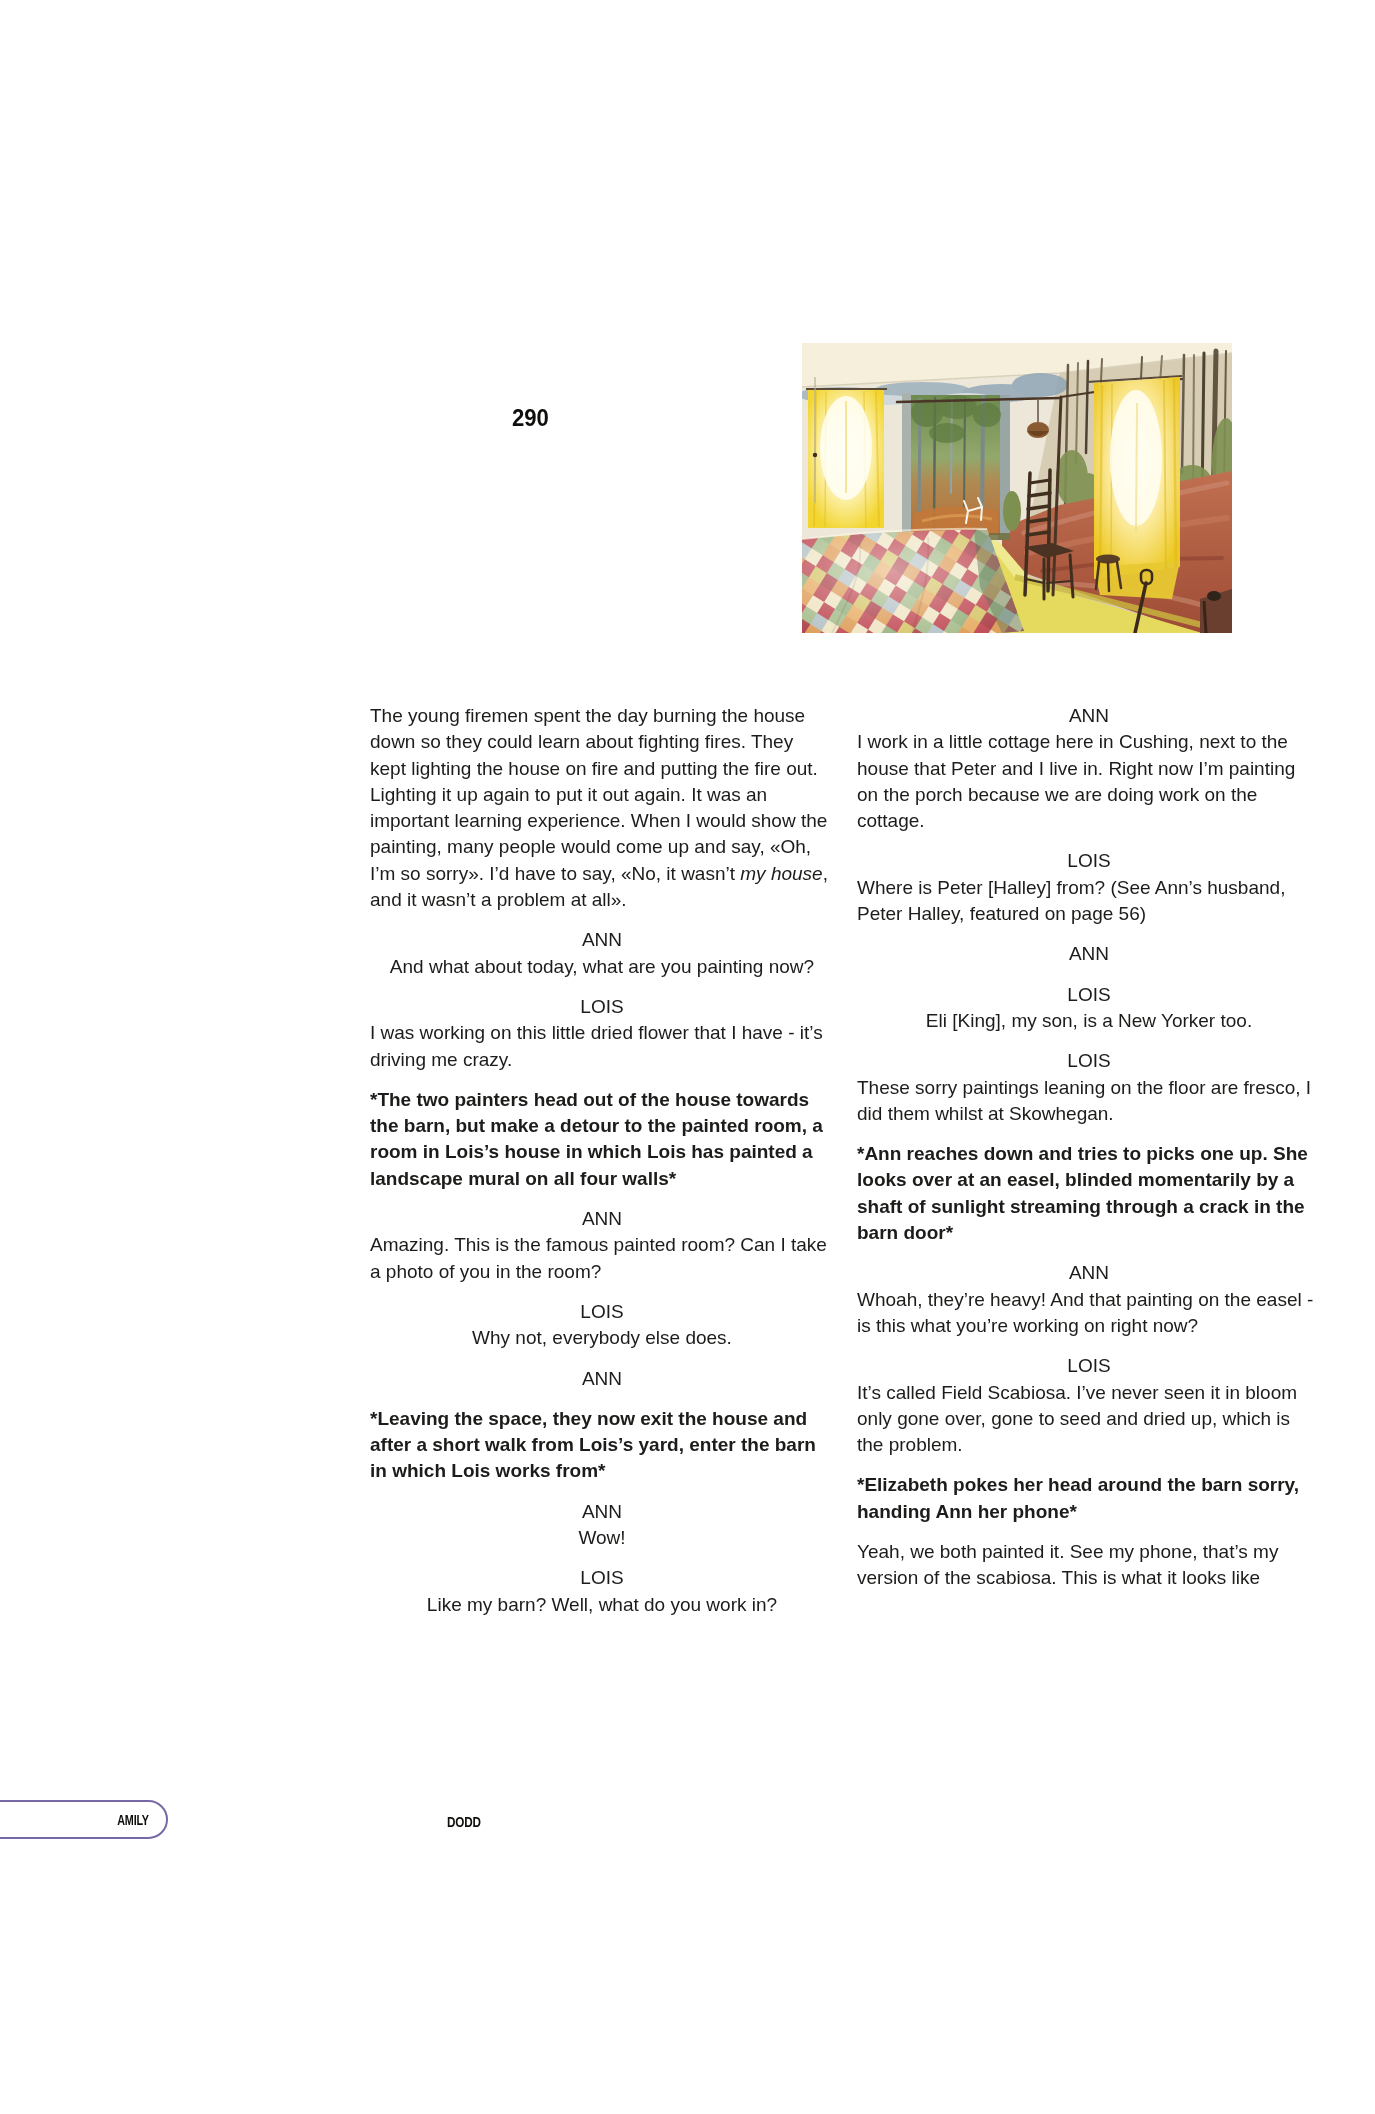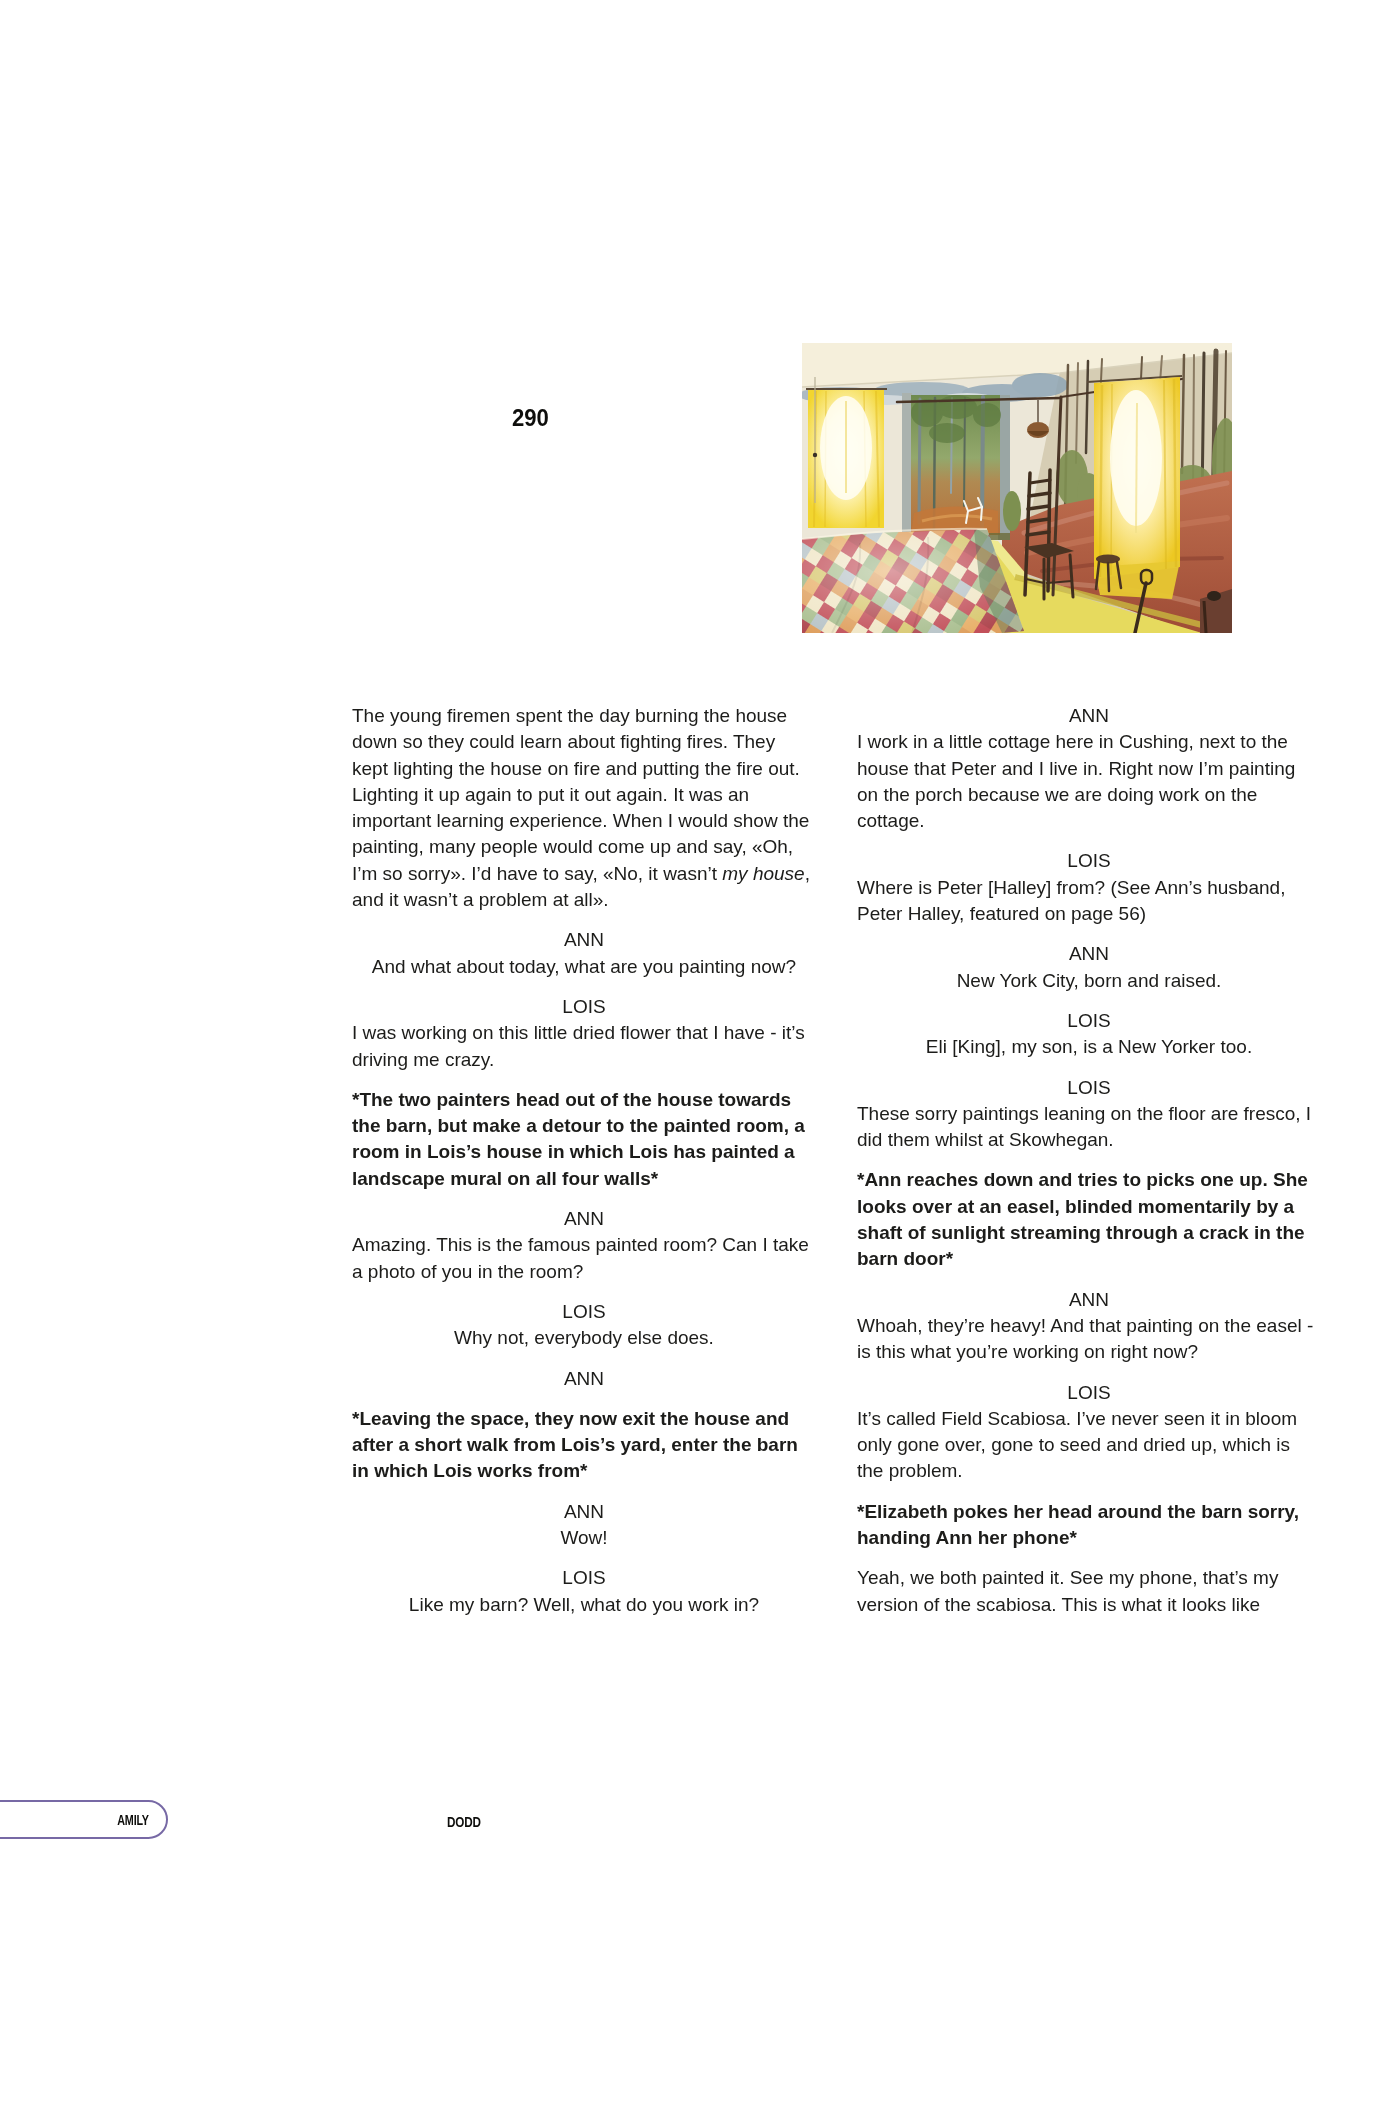--- a/index.html
+++ b/index.html
@@ -11,21 +11,21 @@
   #page-number{
     position:absolute;left:512px;top:404px;
     font-size:24px;font-weight:800;letter-spacing:0px;color:#0e0e0c;
     transform:scaleX(0.92);transform-origin:0 50%;
   }
   
   #photo{position:absolute;left:802px;top:343px;width:430px;height:290px;}
   #photo svg{display:block;}
   
   .column{position:absolute;top:703px;width:464px;font-size:19px;line-height:26.3px;}
-  #col-left{left:352px;}
+  #col-left{left:370px;}
   #col-right{left:857px;}
   .block{margin-top:14px;}
   .block:first-child{margin-top:0;}
   .speaker{text-align:center;}
   .dialogue.center{text-align:center;}
   .dialogue.left{text-align:left;}
   .block.direction{font-weight:bold;}
   em{font-style:italic;}
   
   #footer-tab{
@@ -292,21 +292,20 @@
     <div class="block cue">
       <div class="speaker">ANN</div>
       <div class="dialogue left"><span>I work in a little cottage here in Cushing, next to the house that Peter and I live in. Right now I’m painting on the porch because we are doing work on the cottage.</span></div>
     </div>
     <div class="block cue">
       <div class="speaker">LOIS</div>
       <div class="dialogue left"><span>Where is Peter [Halley] from? (See Ann’s husband, Peter Halley, featured on page 56)</span></div>
     </div>
     <div class="block cue">
       <div class="speaker">ANN</div>
-      <div class="dialogue center"><span>New York City, born and raised.</span></div>
     </div>
     <div class="block cue">
       <div class="speaker">LOIS</div>
       <div class="dialogue center"><span>Eli [King], my son, is a New Yorker too.</span></div>
     </div>
     <div class="block cue">
       <div class="speaker">LOIS</div>
       <div class="dialogue left"><span>These sorry paintings leaning on the floor are fresco, I did them whilst at Skowhegan.</span></div>
     </div>
     <div class="block direction">

